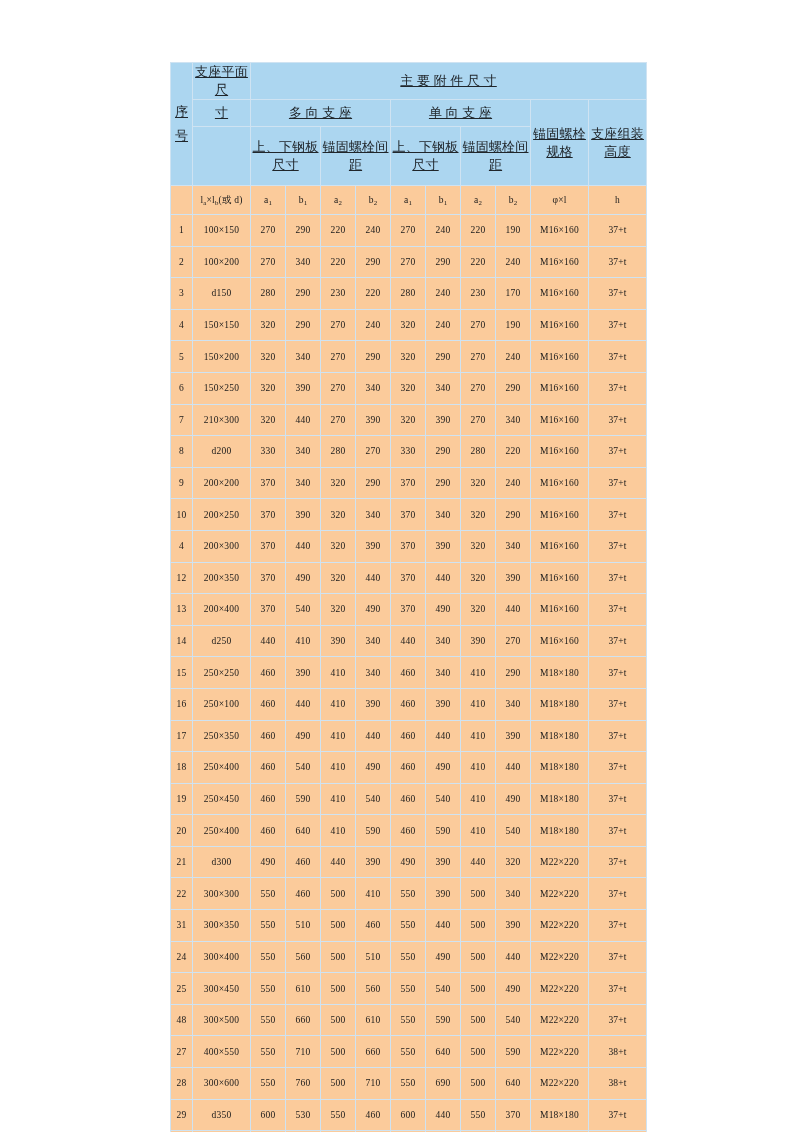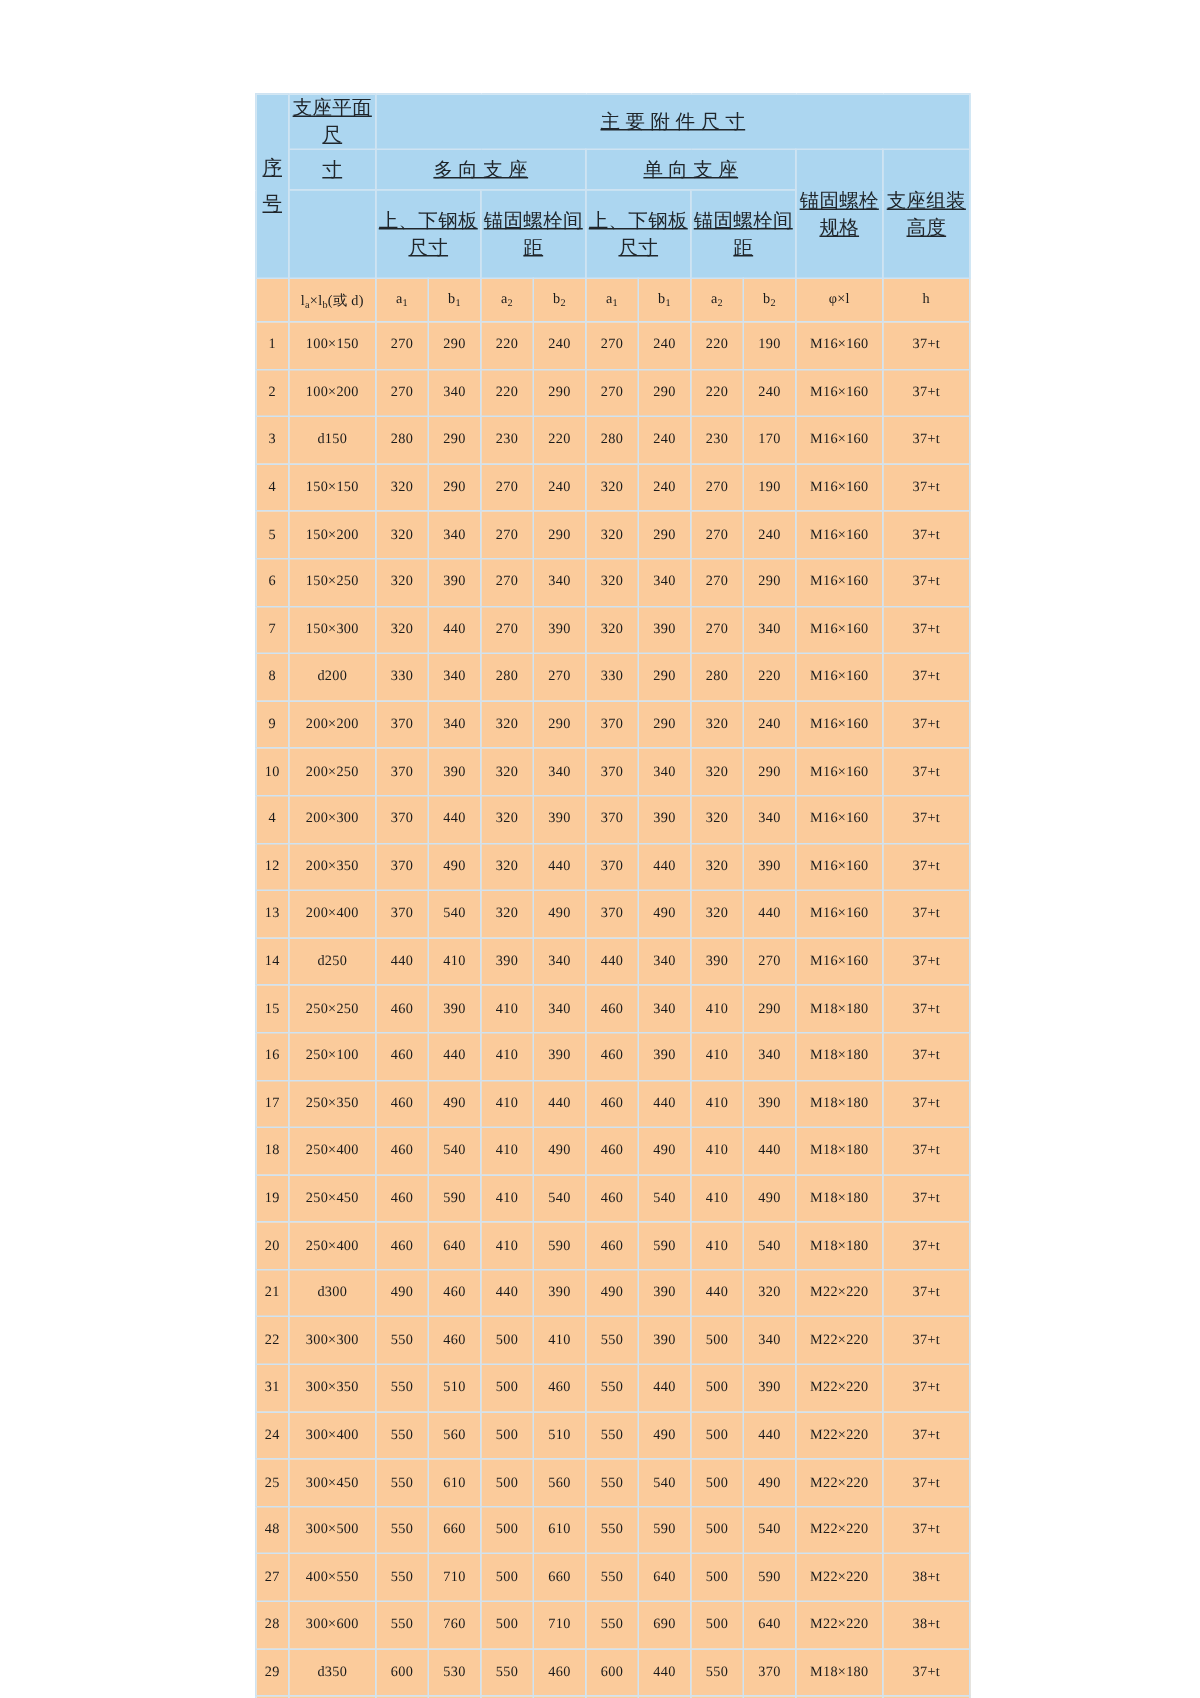--- a/index.html
+++ b/index.html
@@ -211,21 +211,21 @@
           <td>340</td>
           <td>320</td>
           <td>340</td>
           <td>270</td>
           <td>290</td>
           <td>M16×160</td>
           <td>37+t</td>
         </tr>
         <tr>
           <td>7</td>
-          <td>150×300</td>
+          <td>210×300</td>
           <td>320</td>
           <td>440</td>
           <td>270</td>
           <td>390</td>
           <td>320</td>
           <td>390</td>
           <td>270</td>
           <td>340</td>
           <td>M16×160</td>
           <td>37+t</td>

